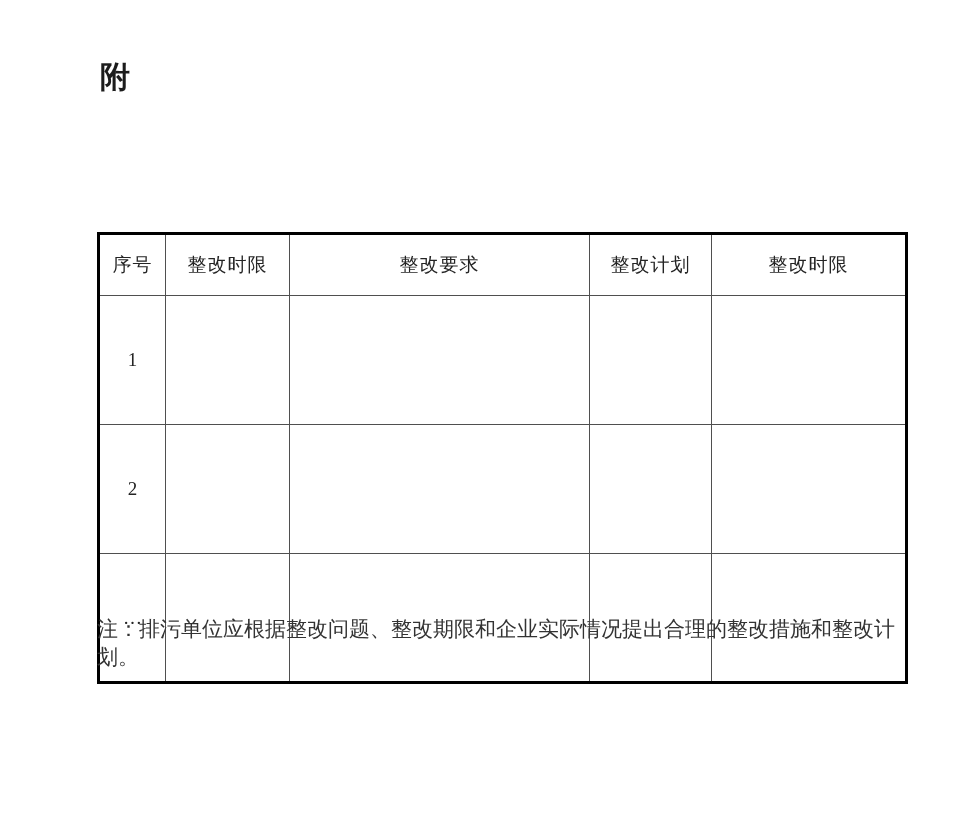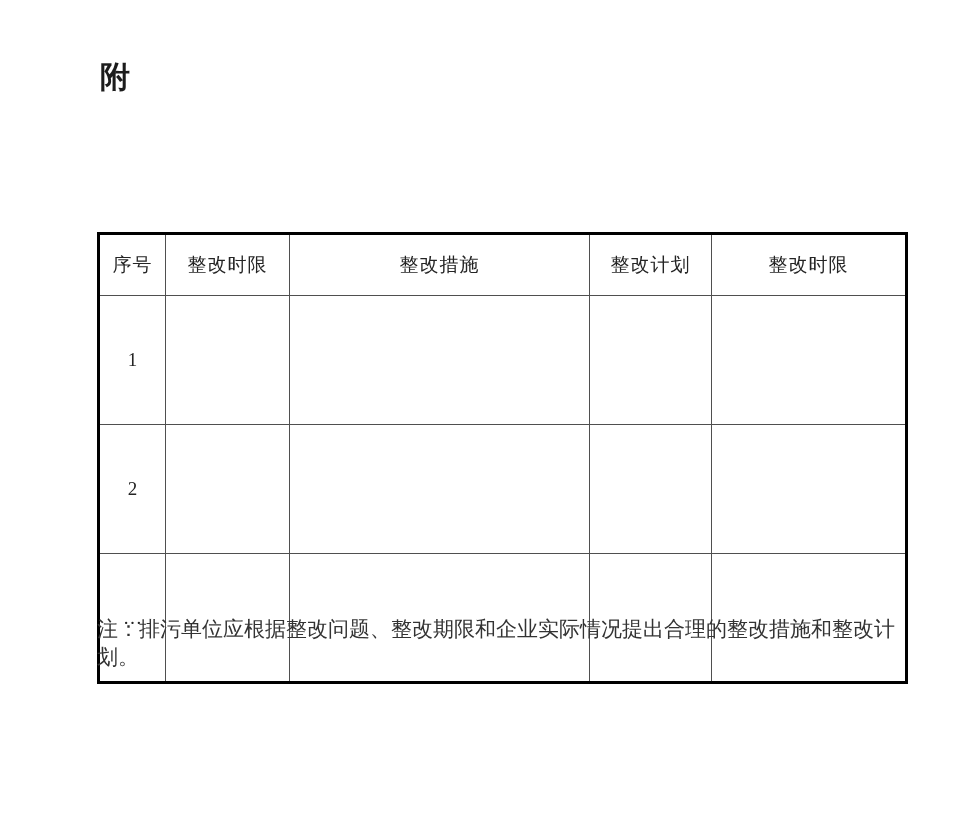--- a/index.html
+++ b/index.html
@@ -89,21 +89,21 @@
       <col style="width:67px">
       <col style="width:124px">
       <col style="width:300px">
       <col style="width:122px">
       <col style="width:195px">
     </colgroup>
     <thead>
       <tr>
         <th>序号</th>
         <th>整改时限</th>
-        <th>整改措施</th>
+        <th>整改要求</th>
         <th>整改计划</th>
         <th>整改时限</th>
       </tr>
     </thead>
     <tbody>
         <tr>
           <td>1</td>
           <td></td>
           <td></td>
           <td></td>

